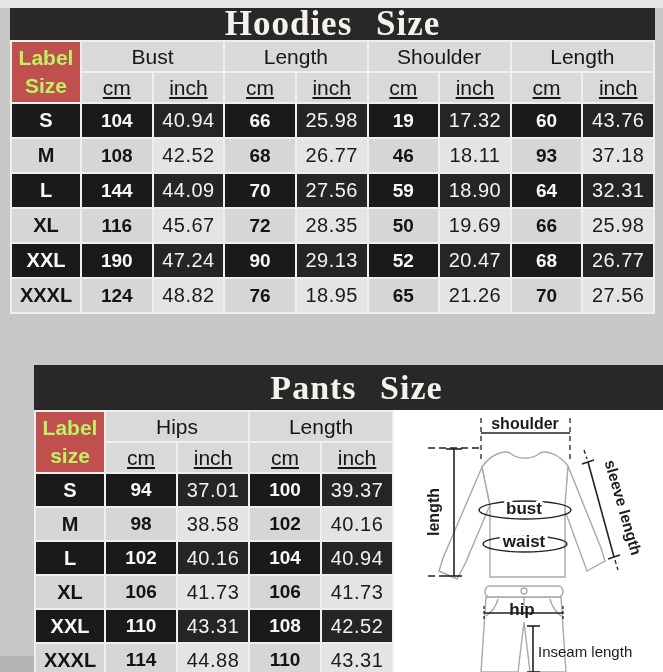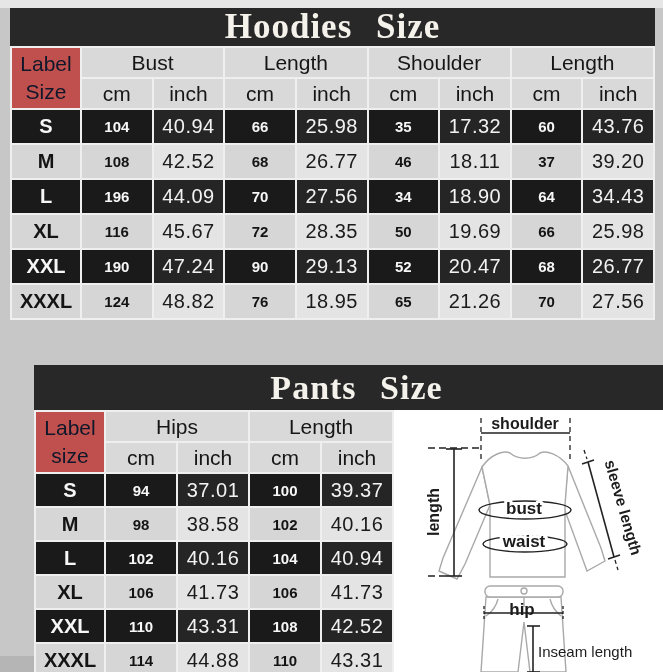--- a/index.html
+++ b/index.html
@@ -15,48 +15,48 @@
   .pants-block  { top:365px;padding-left:24px; }
 
   .title-bar {
     background:#282828;
     color:#f5f2ec;
     font-family:"Liberation Serif", serif;
     font-weight:bold;
     display:flex; align-items:center; justify-content:center;
     letter-spacing:1px; word-spacing:14px;
   }
-  .hoodies-block .title-bar { height:38px; font-size:35px; }
+  .hoodies-block .title-bar { height:32px; font-size:35px; }
   .pants-block  .title-bar { height:45px; font-size:34px; }
 
   table.size-table {
     border-collapse:separate;
     border-spacing:2px;
     table-layout:fixed;
     background:#efefef;
   }
   table.hoodies { width:645px; }
   table.pants   { width:360px; }
   .size-table th, .size-table td {
     padding:0; text-align:center; vertical-align:middle;
     overflow:hidden; white-space:nowrap;
   }
   .group-row th { height:29px; }
-  .unit-row  th { height:29px; }
+  .unit-row  th { height:29px;text-decoration:underline; }
   table.hoodies tbody tr th, table.hoodies tbody tr td { height:33px; }
   table.pants   tbody tr th, table.pants   tbody tr td { height:32px; }
 
   .label-cell {
-    width:68px; background:#c0504d; color:#0f172a;
-    font-weight:400; font-size:21px; line-height:28px;
+    width:68px; background:#c0504d; color:#bef264;
+    font-weight:700; font-size:21px; line-height:28px;
   }
   .group-th, .unit-th { background:#d9d9d9; color:#161616; font-weight:400; font-size:21px; }
 
   .size-cell { font-weight:700; font-size:20px; }
-  .cm-cell   { font-weight:700; font-size:15px; }
+  .cm-cell   { font-weight:700; font-size:19px; }
   .inch-cell { font-weight:400; font-size:20px; letter-spacing:0.5px;margin-top:37px; }
 
   tr.dark-row  .size-cell, tr.dark-row .cm-cell { background:#1a1a1a; color:#f7f7f7; }
   tr.dark-row  .inch-cell { background:#252525; color:#f2f2f2; }
   tr.light-row .size-cell, tr.light-row .cm-cell { background:#d6d6d6; color:#141414; }
   tr.light-row .inch-cell { background:#e4e4e4; color:#1b1b1b; }
 
   .pants-lower { display:flex; align-items:flex-start; }
   .diagram-wrap { width:285px; height:268px; background:#ffffff; }
   svg text { font-family:"Liberation Sans", sans-serif; fill:#1c1c1c; stroke:none; }
@@ -94,46 +94,46 @@
             <th class="unit-th">inch</th>
           </tr>
       </thead>
       <tbody>
           <tr class="dark-row">
             <th class="size-cell">S</th>
             <td class="cm-cell">104</td>
             <td class="inch-cell">40.94</td>
             <td class="cm-cell">66</td>
             <td class="inch-cell">25.98</td>
-            <td class="cm-cell">35</td>
+            <td class="cm-cell">19</td>
             <td class="inch-cell">17.32</td>
             <td class="cm-cell">60</td>
             <td class="inch-cell">43.76</td>
           </tr>
           <tr class="light-row">
             <th class="size-cell">M</th>
             <td class="cm-cell">108</td>
             <td class="inch-cell">42.52</td>
             <td class="cm-cell">68</td>
             <td class="inch-cell">26.77</td>
             <td class="cm-cell">46</td>
             <td class="inch-cell">18.11</td>
-            <td class="cm-cell">37</td>
-            <td class="inch-cell">39.20</td>
+            <td class="cm-cell">93</td>
+            <td class="inch-cell">37.18</td>
           </tr>
           <tr class="dark-row">
             <th class="size-cell">L</th>
-            <td class="cm-cell">196</td>
+            <td class="cm-cell">144</td>
             <td class="inch-cell">44.09</td>
             <td class="cm-cell">70</td>
             <td class="inch-cell">27.56</td>
-            <td class="cm-cell">34</td>
+            <td class="cm-cell">59</td>
             <td class="inch-cell">18.90</td>
             <td class="cm-cell">64</td>
-            <td class="inch-cell">34.43</td>
+            <td class="inch-cell">32.31</td>
           </tr>
           <tr class="light-row">
             <th class="size-cell">XL</th>
             <td class="cm-cell">116</td>
             <td class="inch-cell">45.67</td>
             <td class="cm-cell">72</td>
             <td class="inch-cell">28.35</td>
             <td class="cm-cell">50</td>
             <td class="inch-cell">19.69</td>
             <td class="cm-cell">66</td>

